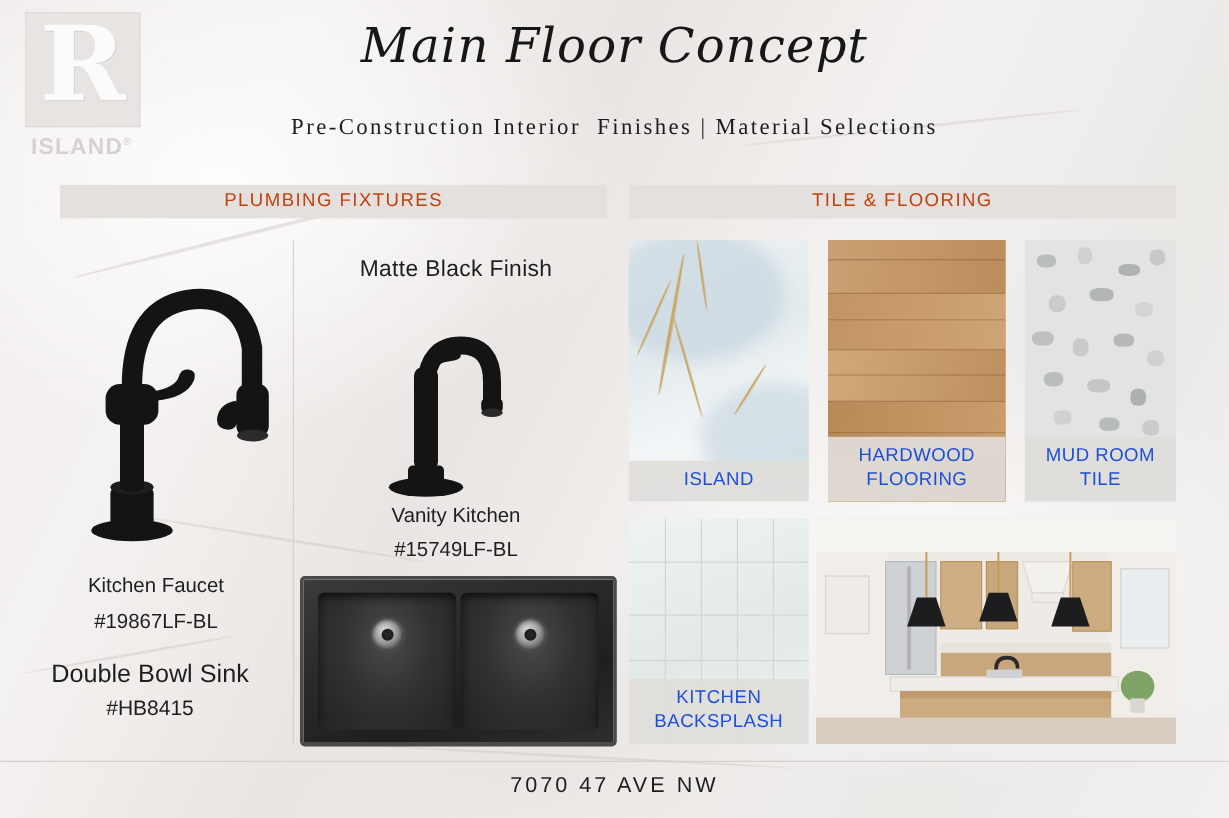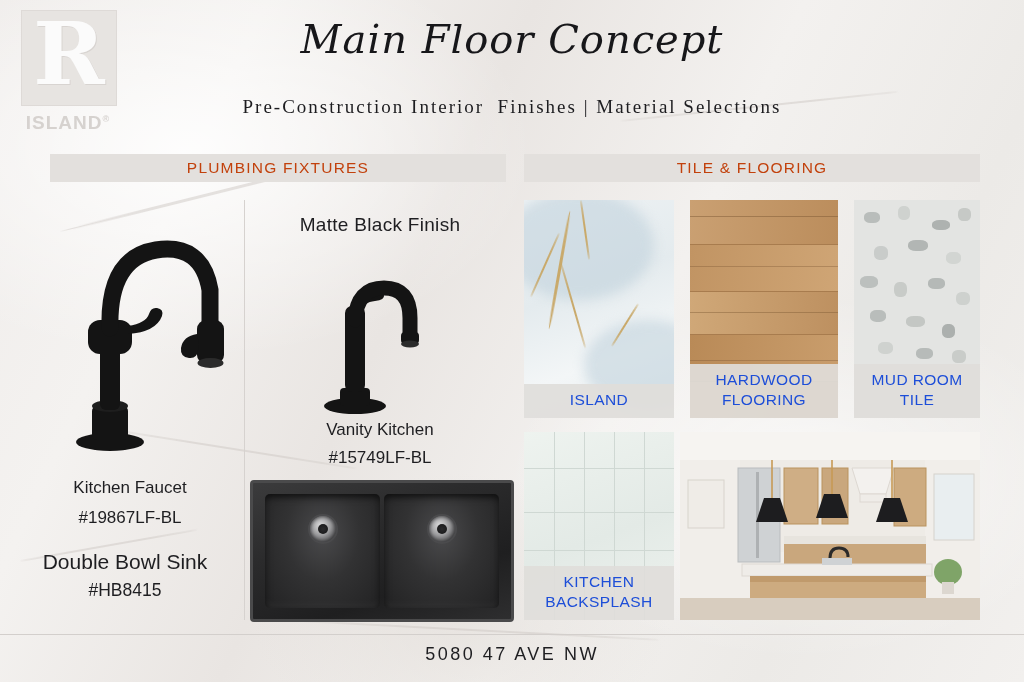--- a/index.html
+++ b/index.html
@@ -457,13 +457,13 @@
     <path d="M196 90 L228 90 L220 66 L204 66 Z" fill="#1d1d1f"></path>
 
     <ellipse cx="268" cy="140" rx="14" ry="13" fill="#7fa468"></ellipse>
     <rect x="262" y="150" width="12" height="12" fill="#dcd7d0"></rect>
 
     <rect x="0" y="166" width="300" height="22" fill="#d8cdbf"></rect>
   </svg>
 </div>
 
 <div class="footer-rule"></div>
-<div class="footer">5080 47 AVE NW</div>
+<div class="footer">7070 47 AVE NW</div>
 
 </body></html>

